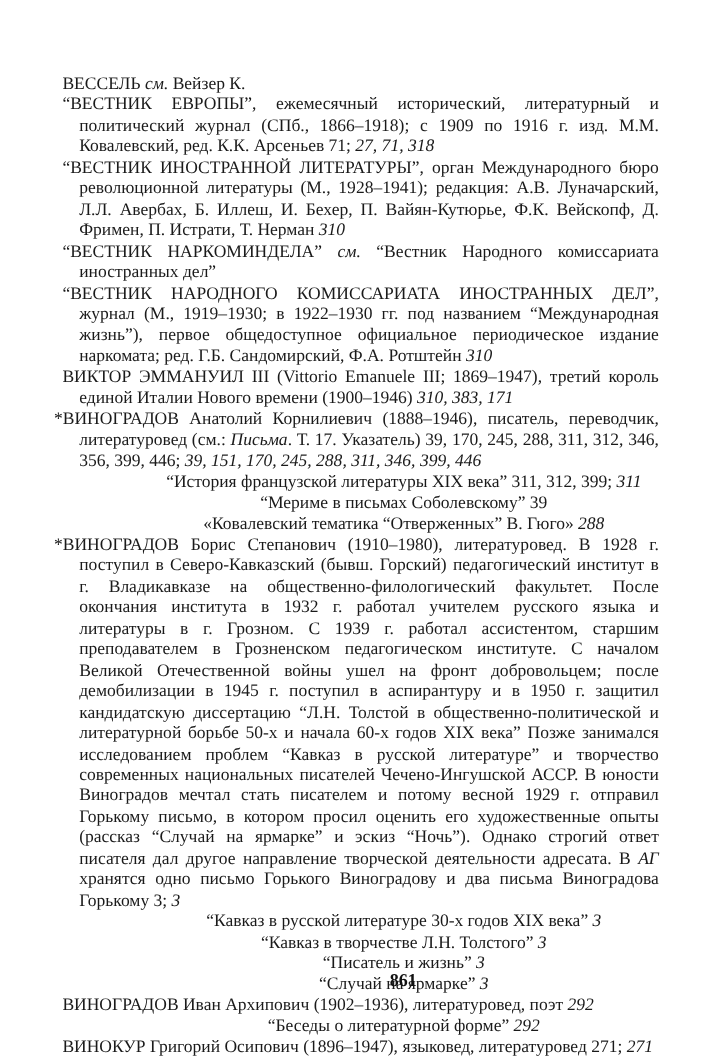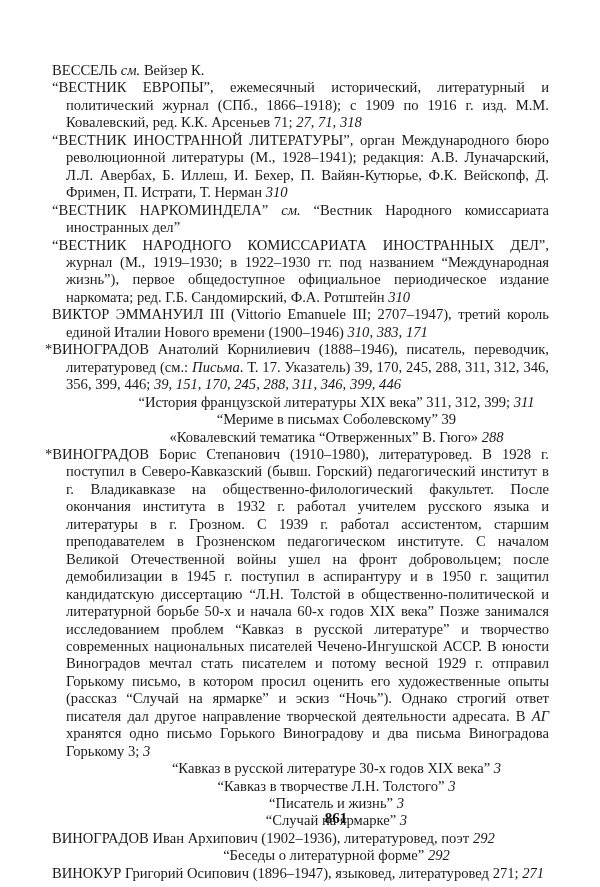--- a/index.html
+++ b/index.html
@@ -27,21 +27,21 @@
   <p class="entry last-left"><span>ВЕССЕЛЬ</span> <i>см.</i><span> Вейзер К.</span></p>
 
   <p class="entry last-left"><span>“ВЕСТНИК ЕВРОПЫ”</span><span>, ежемесячный исторический, литературный и политический журнал (СПб., 1866–1918); с 1909 по 1916 г. изд. М.М. Ковалевский, ред. К.К. Арсеньев 71; </span><i>27, 71, 318</i></p>
 
   <p class="entry last-left"><span>“ВЕСТНИК ИНОСТРАННОЙ ЛИТЕРАТУРЫ”</span><span>, орган Международного бюро революционной литературы (М., 1928–1941); редакция: А.В. Луначарский, Л.Л. Авербах, Б. Иллеш, И. Бехер, П. Вайян-Кутюрье, Ф.К. Вейскопф, Д. Фримен, П. Истрати, Т. Нерман </span><i>310</i></p>
 
   <p class="entry last-left"><span>“ВЕСТНИК НАРКОМИНДЕЛА”</span> <i>см.</i><span> “Вестник Народного комиссариата иностранных дел”</span></p>
 
   <p class="entry last-left"><span>“ВЕСТНИК НАРОДНОГО КОМИССАРИАТА ИНОСТРАННЫХ ДЕЛ”</span><span>, журнал (М., 1919–1930; в 1922–1930 гг. под названием “Международная жизнь”), первое общедоступное официальное периодическое издание наркомата; ред. Г.Б. Сандомирский, Ф.А. Ротштейн </span><i>310</i></p>
 
-  <p class="entry last-left"><span>ВИКТОР ЭММАНУИЛ III</span><span> (Vittorio Emanuele III; 2707–1947), третий король единой Италии Нового времени (1900–1946) </span><i>310, 383, 171</i></p>
+  <p class="entry last-left"><span>ВИКТОР ЭММАНУИЛ III</span><span> (Vittorio Emanuele III; 1869–1947), третий король единой Италии Нового времени (1900–1946) </span><i>310, 383, 171</i></p>
 
   <p class="entry star last-left"><span>*</span><span>ВИНОГРАДОВ</span><span> Анатолий Корнилиевич (1888–1946), писатель, переводчик, литературовед (см.: </span><i>Письма</i><span>. Т. 17. Указатель) 39, 170, 245, 288, 311, 312, 346, 356, 399, 446; </span><i>39, 151, 170, 245, 288, 311, 346, 399, 446</i></p>
   <p class="sub"><span>“История французской литературы XIX века” 311, 312, 399; </span><i>311</i></p>
   <p class="sub"><span>“Мериме в письмах Соболевскому” 39</span><i></i></p>
   <p class="sub"><span>«Ковалевский тематика “Отверженных” В. Гюго» </span><i>288</i></p>
 
   <p class="entry star last-left"><span>*</span><span>ВИНОГРАДОВ</span><span> Борис Степанович (1910–1980), литературовед. В 1928 г. поступил в Северо-Кавказский (бывш. Горский) педагогический институт в г. Владикавказе на общественно-филологический факультет. После окончания института в 1932 г. работал учителем русского языка и литературы в г. Грозном. С 1939 г. работал ассистентом, старшим преподавателем в Грозненском педагогическом институте. С началом Великой Отечественной войны ушел на фронт добровольцем; после демобилизации в 1945 г. поступил в аспирантуру и в 1950 г. защитил кандидатскую диссертацию “Л.Н. Толстой в общественно-политической и литературной борьбе 50-х и начала 60-х годов XIX века” Позже занимался исследованием проблем “Кавказ в русской литературе” и творчество современных национальных писателей Чечено-Ингушской АССР. В юности Виноградов мечтал стать писателем и потому весной 1929 г. отправил Горькому письмо, в котором просил оценить его художественные опыты (рассказ “Случай на ярмарке” и эскиз “Ночь”). Однако строгий ответ писателя дал другое направление творческой деятельности адресата. В </span><i>АГ</i><span> хранятся одно письмо Горького Виноградову и два письма Виноградова Горькому 3; </span><i>3</i></p>
   <p class="sub"><span>“Кавказ в русской литературе 30-х годов XIX века” </span><i>3</i></p>
   <p class="sub"><span>“Кавказ в творчестве Л.Н. Толстого” </span><i>3</i></p>
   <p class="sub"><span>“Писатель и жизнь” </span><i>3</i></p>

